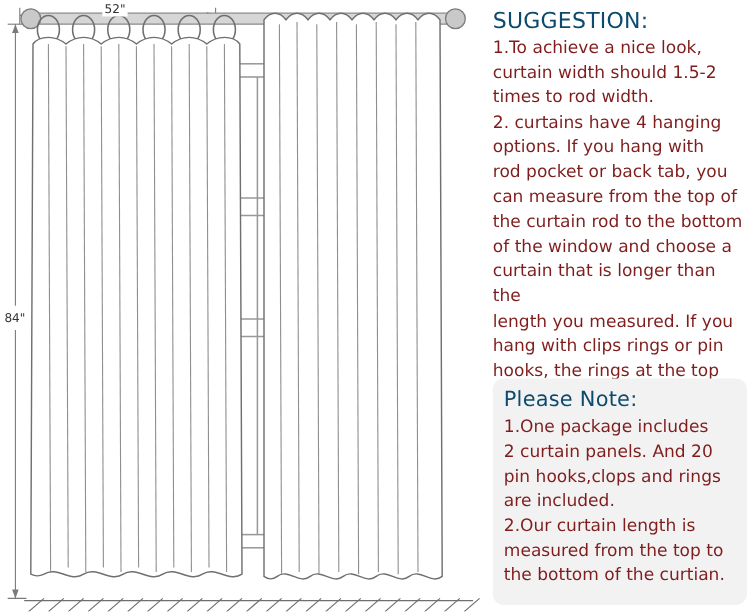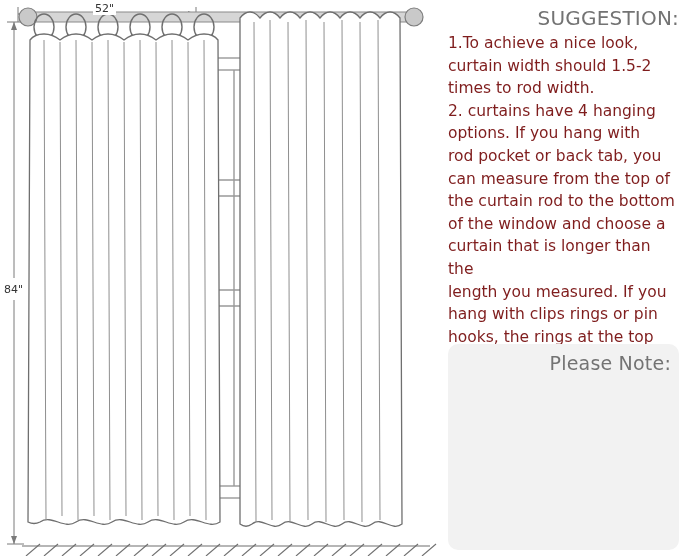--- a/index.html
+++ b/index.html
@@ -63,22 +63,21 @@
     position: absolute;
     left: 0;
     top: 6px;
     width: 231px;
   }
   .heading {
     font-size: 20px;
     line-height: 24px;
     letter-spacing: 0.2px;
     margin: 0 0 2px 0;
-    color: #737373;
-    text-align: right;
+    color: #0c4a6e;
   }
   .body-text {
     font-size: 15.5px;
     line-height: 22.6px;
     color: #7f1d1d;
     margin: 0;
     white-space: pre-wrap;
   }
   #note-block {
     position: absolute;
@@ -268,16 +267,23 @@
 of the window and choose a
 curtain that is longer than the
 length you measured. If you
 hang with clips rings or pin
 hooks, the rings at the top
 will add 2-2.5 inchs height.</p>
     </div>
 
     <div id="note-block">
       <p class="heading">Please Note:</p>
+      <p class="body-text">1.One package includes
+2 curtain panels. And 20
+pin hooks,clops and rings
+are included.
+2.Our curtain length is
+measured from the top to
+the bottom of the curtian.</p>
     </div>
 
   </div>
 </div>
 
 </body></html>

